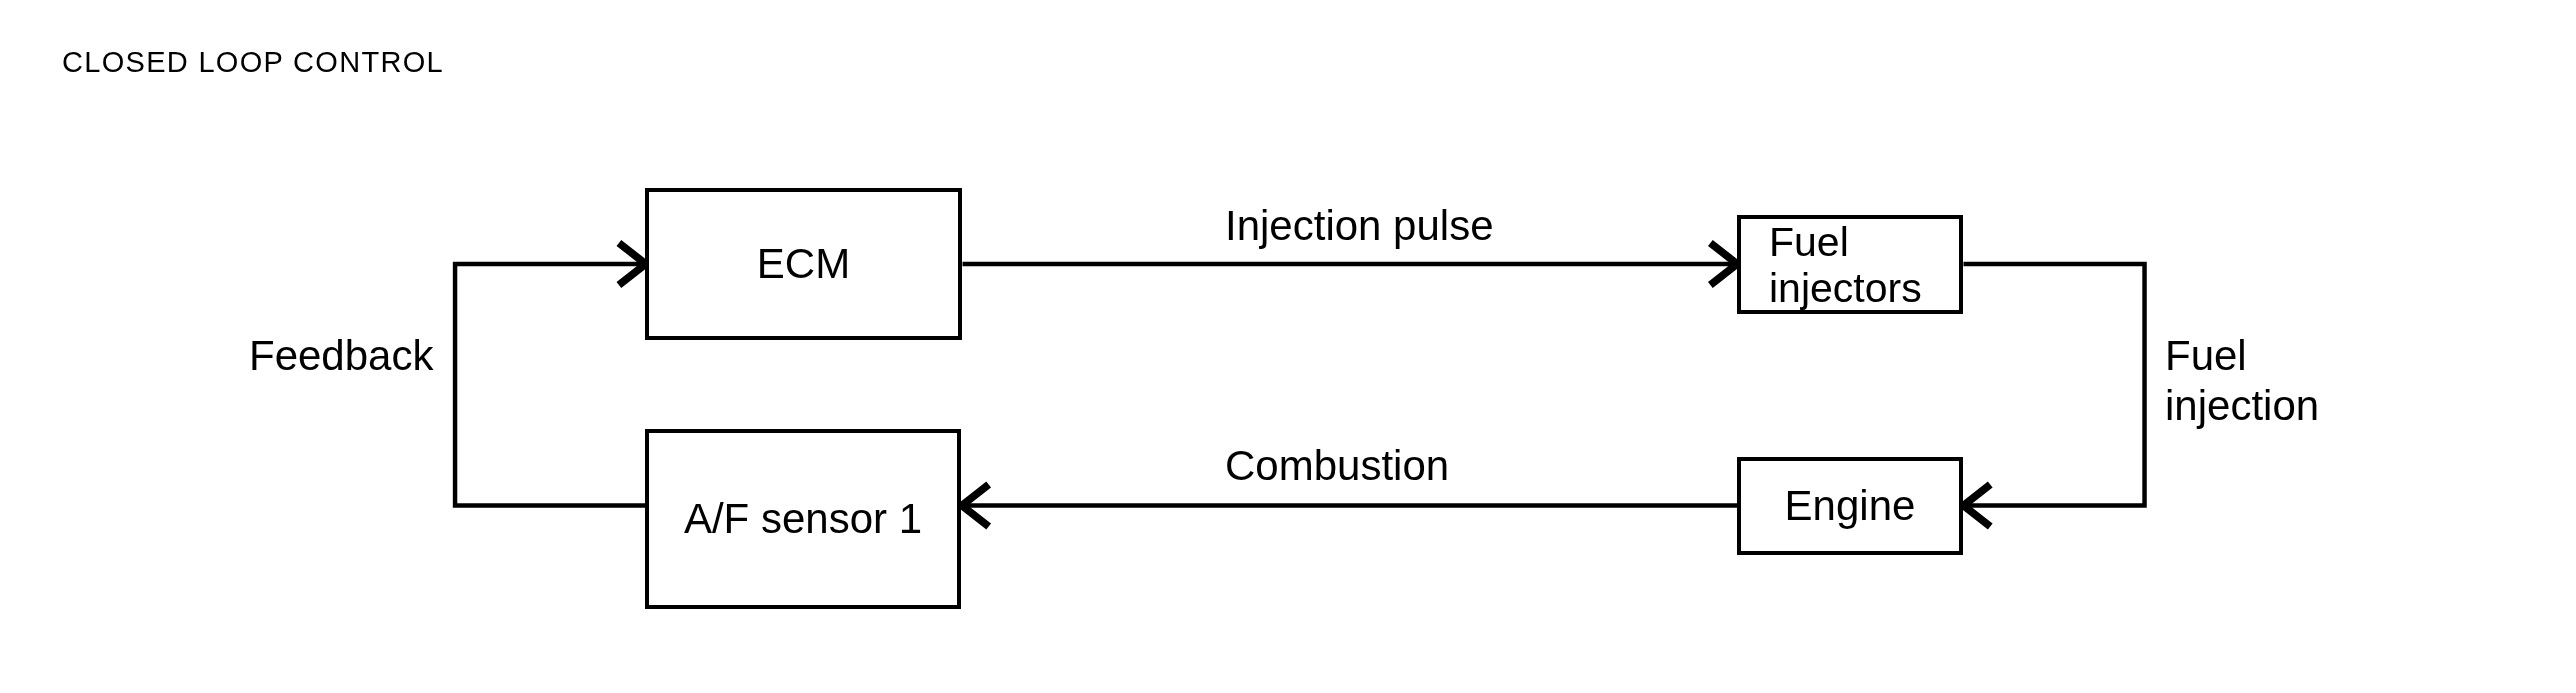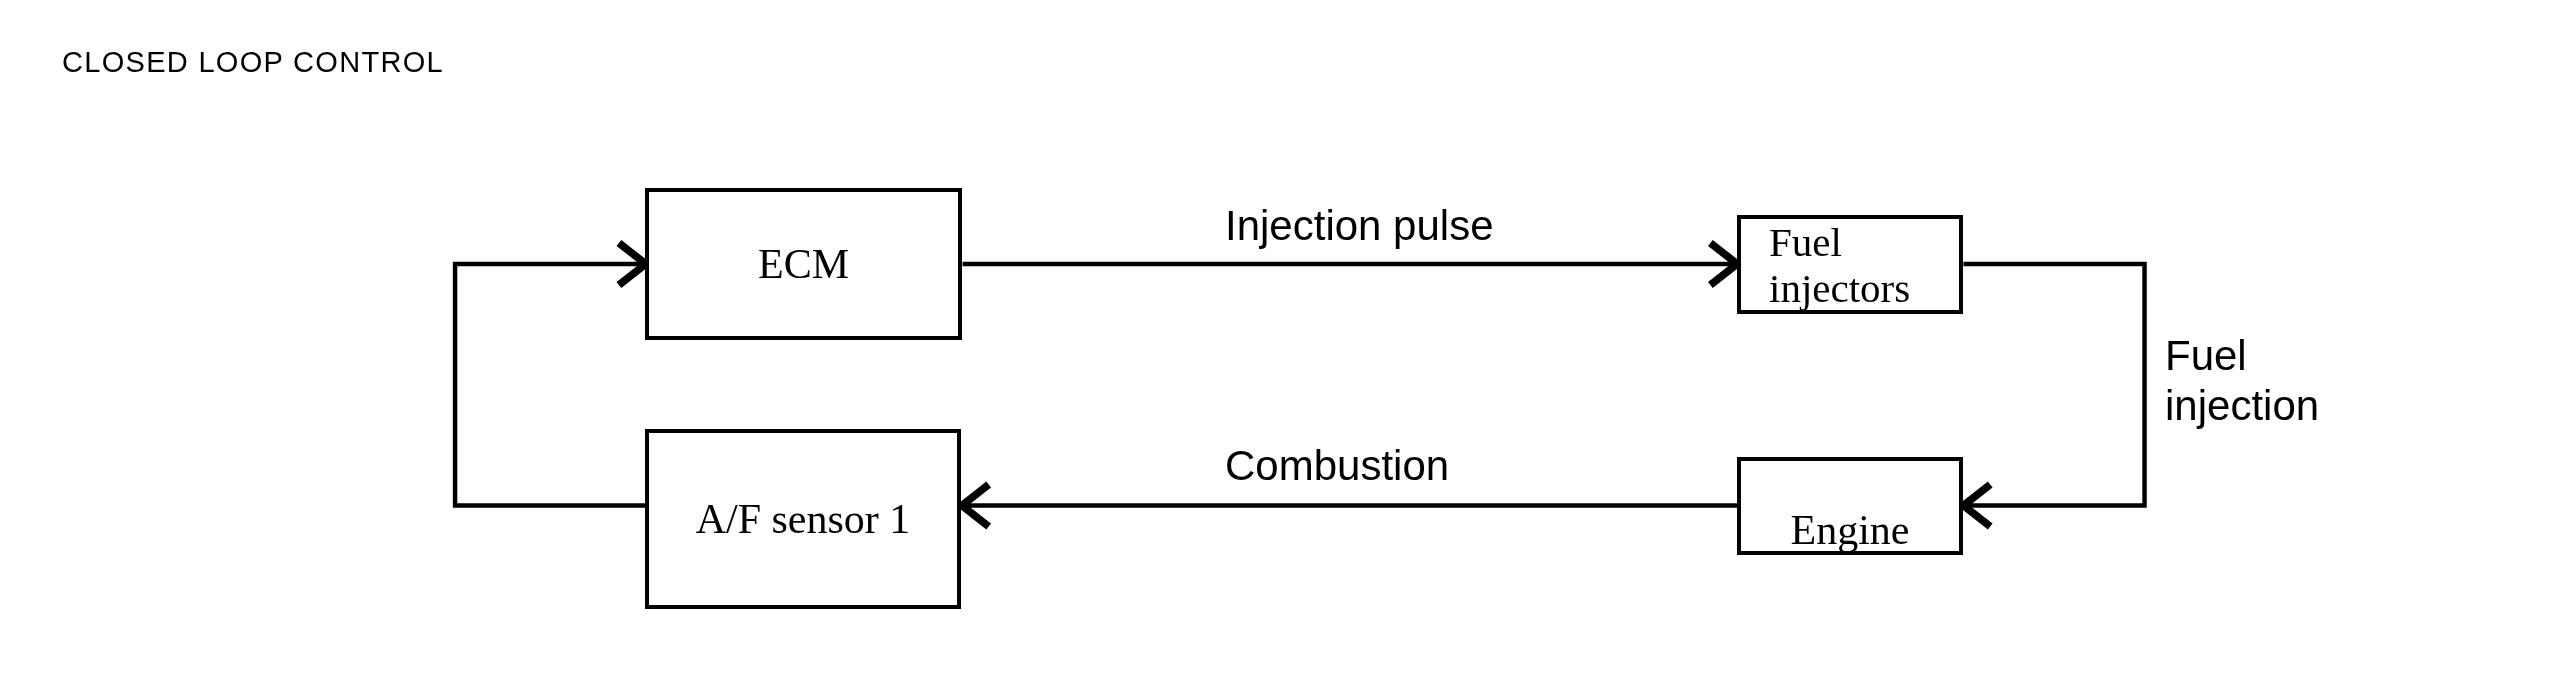--- a/index.html
+++ b/index.html
@@ -20,33 +20,32 @@
     white-space:nowrap;
   }
   .box{
     position:absolute;
     box-sizing:border-box;
     border:4.5px solid #000000;
     background:#ffffff;
     display:flex;align-items:center;justify-content:center;
     font-size:42px;line-height:1;
     white-space:nowrap;
-    font-family:Liberation Serif, serif;
   }
   .box.left-align{justify-content:flex-start;padding-left:28px;font-size:41px;}
   .box .stack .line{display:block;line-height:46px;}
   .label{
     position:absolute;
     font-size:42px;line-height:1;
     white-space:nowrap;
   }
   .label.two-line .line{display:block;line-height:50px;}
   #box-ecm{left:645px;top:188px;width:317px;height:152px;}
   #box-fuel-injectors{left:1737px;top:215px;width:226px;height:99px;}
-  #box-engine{left:1737px;top:457px;width:226px;height:98px;align-items:flex-end;}
+  #box-engine{left:1737px;top:457px;width:226px;height:98px;}
   #box-af-sensor{left:645px;top:429px;width:316px;height:180px;}
   #lbl-injection-pulse{left:1225px;top:205px;}
   #lbl-combustion{left:1225px;top:445px;text-align:center;}
   #lbl-fuel-injection{left:2165px;top:331px;}
   #lbl-feedback-signal{left:249px;top:331px;}
 </style>
 </head>
 <body>
 
 <div class="canvas">
@@ -90,16 +89,17 @@
   <div class="label" id="lbl-injection-pulse">Injection pulse</div>
 
   <div class="label" id="lbl-combustion">Combustion</div>
 
   <div class="label two-line" id="lbl-fuel-injection">
     <span class="line">Fuel</span>
     <span class="line">injection</span>
   </div>
 
   <div class="label two-line" id="lbl-feedback-signal">
+    <span class="line">Feedback</span>
   </div>
 
 </div>
 
 
 </body></html>

